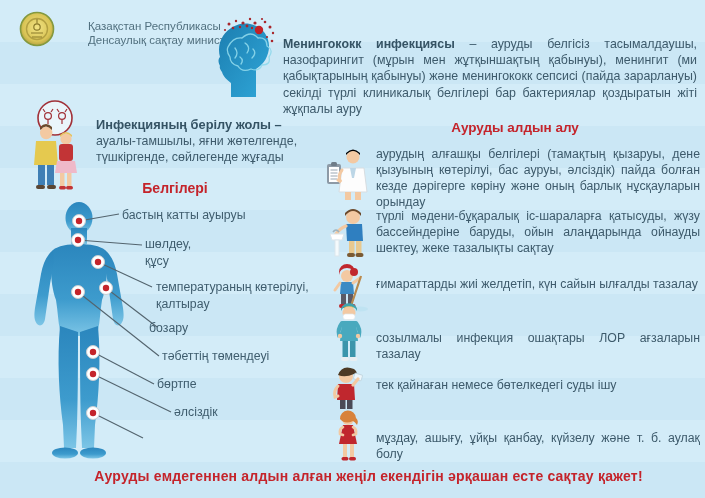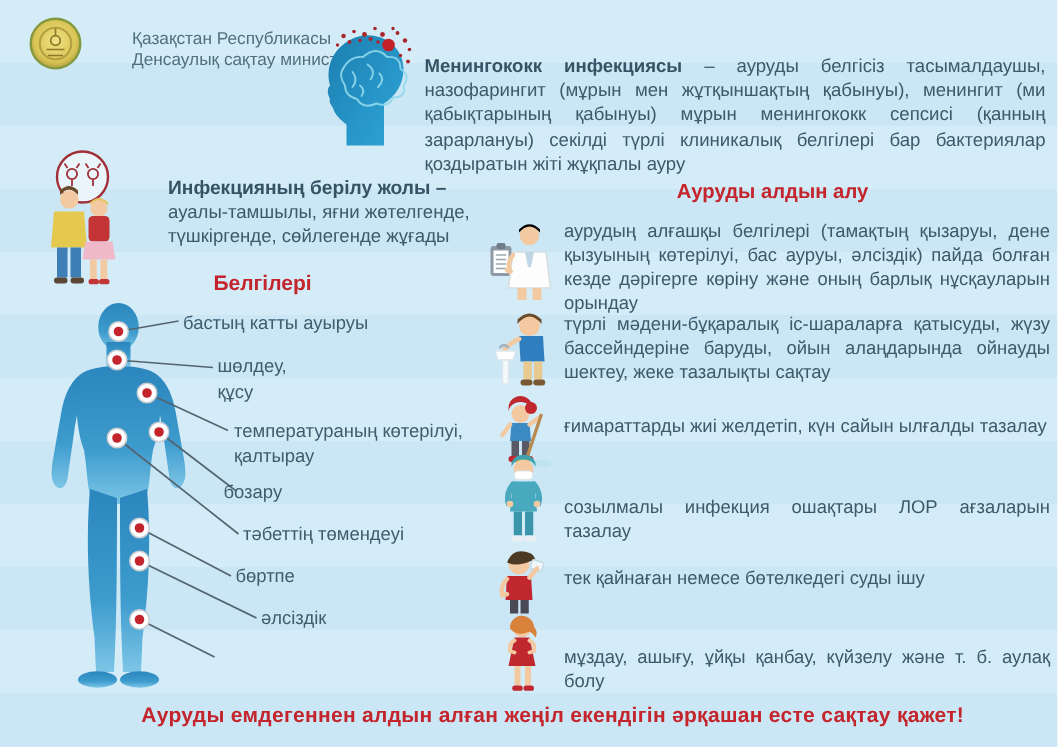--- a/index.html
+++ b/index.html
@@ -6,21 +6,21 @@
   #poster{
     position:relative; width:705px; height:498px; overflow:hidden;
     font-family:Liberation Sans, sans-serif;
     background:repeating-linear-gradient(180deg,#d3ecf8 0px,#d3ecf8 42px,#cbe7f5 42px,#cbe7f5 84px);
     color:#3d5a6b;
   }
   .abs{position:absolute;}
   .ministry{font-size:11.5px; line-height:14px; color:#51707f;}
   .intro{width:414px; font-size:12.4px; line-height:16.2px; text-align:justify;}
   .intro b{color:#355364;}
-  .trans-block{width:202px; font-size:12.4px; line-height:16px;margin-left:16px;}
+  .trans-block{width:202px; font-size:12.4px; line-height:16px;}
   .trans-block b{font-size:12.8px; color:#355364;}
   .red-head{color:#c4242b; font-weight:bold; text-align:center;}
   .symptom-label{font-size:12.3px; line-height:17px; white-space:pre-line; color:#3f5d6e;}
   .prev-text{width:324px; font-size:12.3px; line-height:16px; text-align:justify;}
   .footer-line{width:705px; text-align:center; font-size:14px; font-weight:bold; color:#c4242b; letter-spacing:0.2px;}
   svg{display:block;}
 </style>
 </head>
 <body>
 
@@ -77,21 +77,21 @@
         <circle cx="47" cy="11" r="1.2"></circle>
           <circle cx="62" cy="20" r="1.1"></circle>
           <circle cx="67" cy="24" r="1.3"></circle>
         <circle cx="57" cy="2" r="1.1"></circle>
       </g>
     </svg>
   </div>
 
   <div class="abs intro" style="left:283px; top:36px;">
     <b>Менингококк инфекциясы</b>
-    <span>– ауруды белгісіз тасымалдаушы, назофарингит (мұрын мен жұтқыншақтың қабынуы), менингит (ми қабықтарының қабынуы) мұрын менингококк сепсисі (қанның зарарлануы) секілді түрлі клиникалық белгілері бар бактериялар қоздыратын жіті жұқпалы ауру</span>
+    <span>– ауруды белгісіз тасымалдаушы, назофарингит (мұрын мен жұтқыншақтың қабынуы), менингит (ми қабықтарының қабынуы) және менингококк сепсисі (пайда зарарлануы) секілді түрлі клиникалық белгілері бар бактериялар қоздыратын жіті жұқпалы ауру</span>
   </div>
 
   <div class="abs" style="left:16px; top:97px;">
     <svg width="78" height="94" viewBox="0 0 78 94">
       <circle cx="39" cy="21" r="17" fill="#eaf5fb" stroke="#a13038" stroke-width="1.6"></circle>
       <g stroke="#a13038" stroke-width="1.2" fill="none">
         <circle cx="32" cy="19" r="3.4"></circle>
         <path d="M29,15 l-2,-3 M35,15 l2,-3 M32,23 l0,4"></path>
         <circle cx="46" cy="19" r="3.4"></circle>
         <path d="M43,15 l-2,-3 M49,15 l2,-3 M46,23 l0,4"></path>

